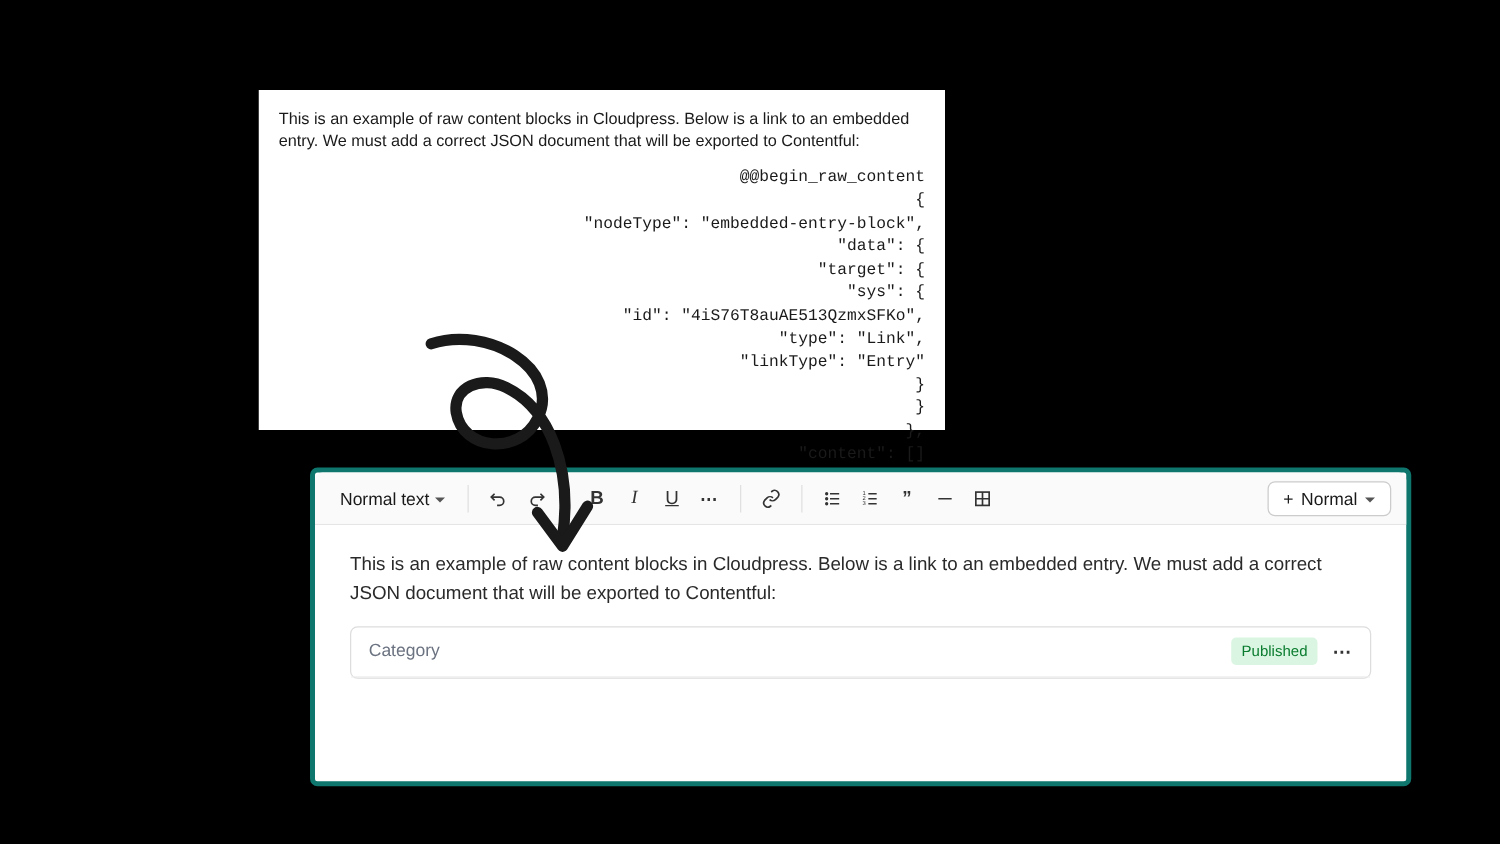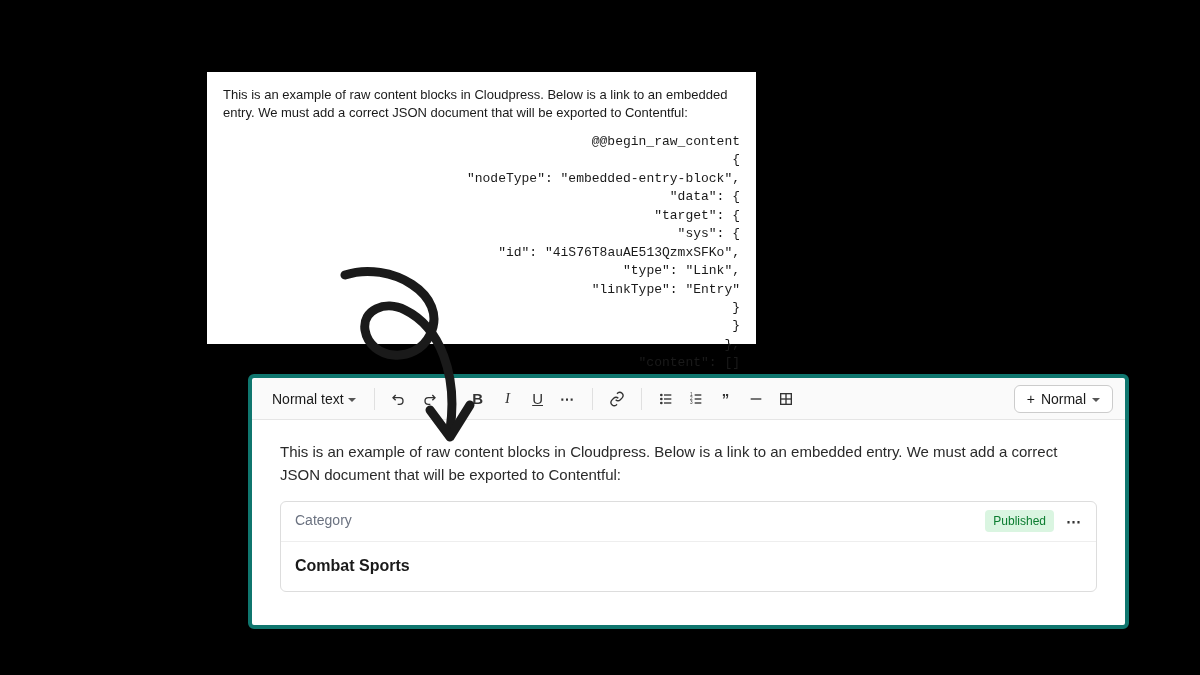--- a/index.html
+++ b/index.html
@@ -283,21 +283,20 @@
     <div class="para">This is an example of raw content blocks in Cloudpress. Below is a link to an embedded entry. We must add a correct JSON document that will be exported to Contentful:</div>
 
     <div class="embed-card">
       <div class="embed-card-head">
         <span class="embed-category">Category</span>
         <div class="embed-head-right">
           <span class="status-badge">Published</span>
           <span class="card-dots">⋯</span>
         </div>
       </div>
-      <div class="embed-card-body">Combat Sports</div>
     </div>
 
   </div>
 </div>
 
 <div class="arrow-overlay">
   <svg viewBox="0 0 160 190">
     <path d="M 15 10 C 60 -5, 120 30, 100 70 C 85 100, 40 95, 35 65 C 32 45, 55 35, 75 45 C 110 62, 128 110, 120 165" fill="none" stroke="#1a1a1a" stroke-width="9" stroke-linecap="round"></path>
     <path d="M 100 145 L 120 172 L 140 140" fill="none" stroke="#1a1a1a" stroke-width="9" stroke-linecap="round" stroke-linejoin="round"></path>
   </svg>

